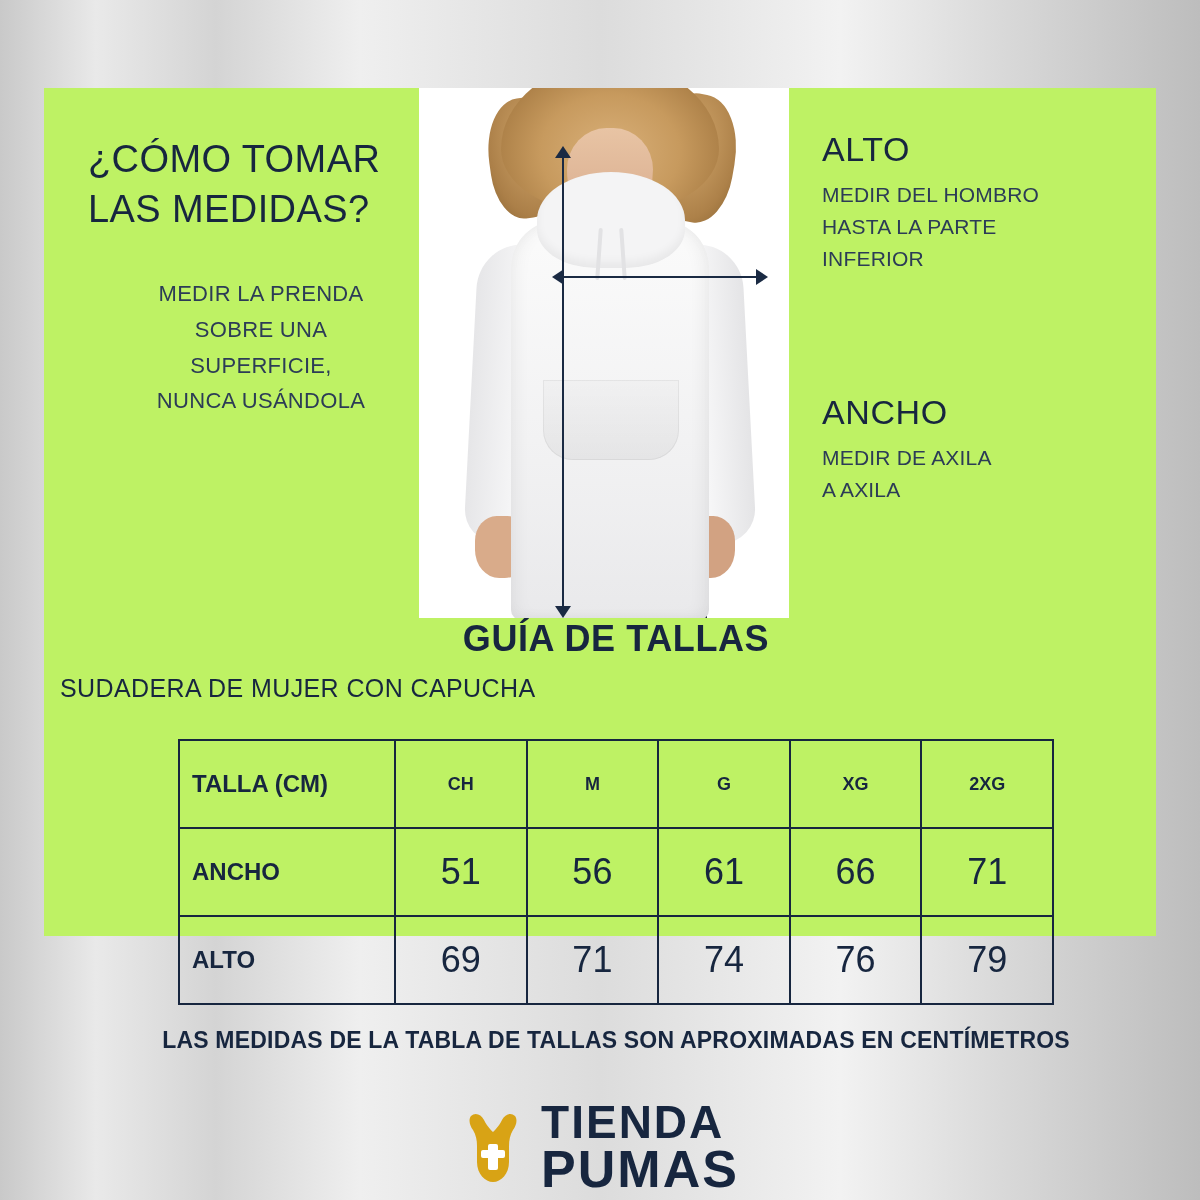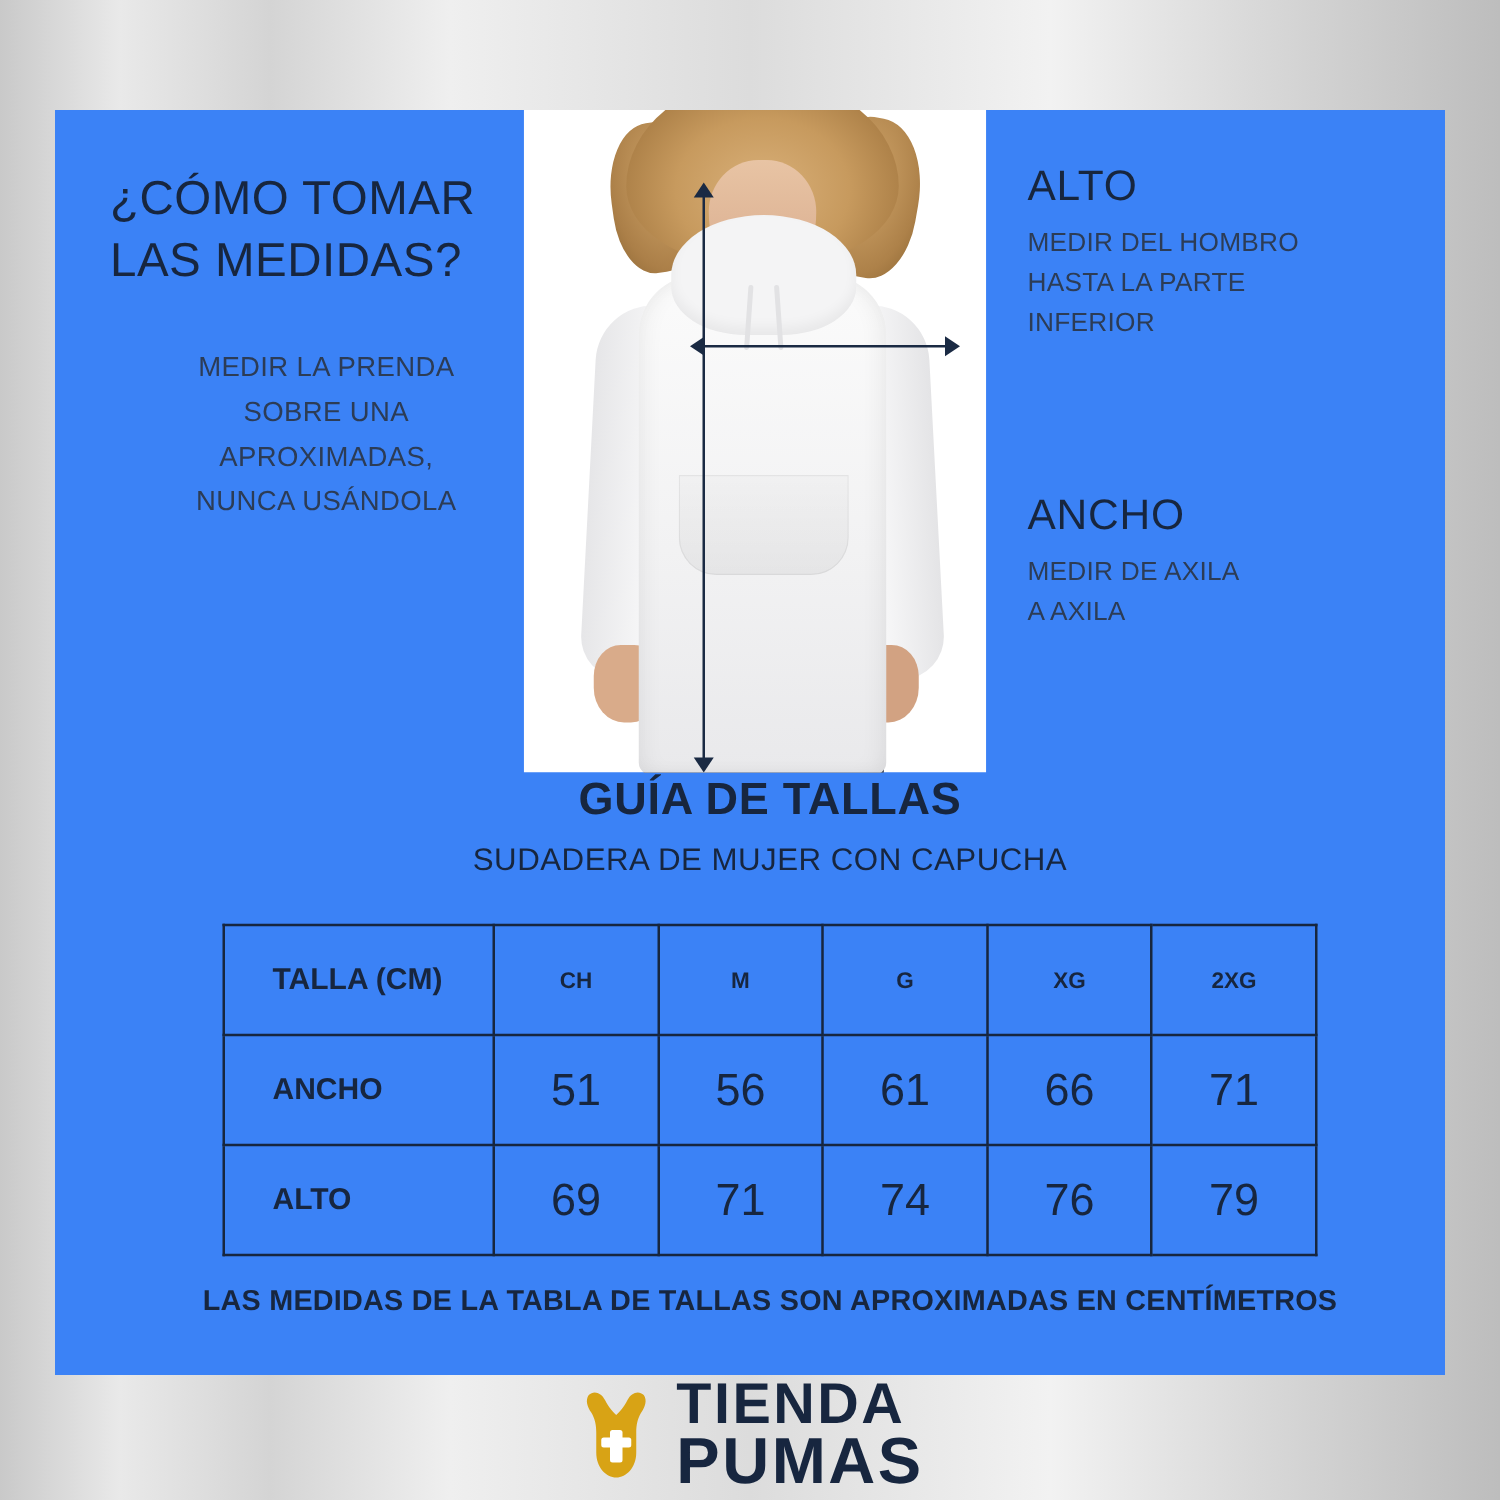--- a/index.html
+++ b/index.html
@@ -8,22 +8,22 @@
     font-family: "Liberation Sans", sans-serif;
     overflow: hidden;
   }
   body {
     background: linear-gradient(90deg, #c9c9c9 0%, #e9e9e9 8%, #d4d4d4 18%, #efefef 30%, #dcdcdc 50%, #f2f2f2 70%, #d8d8d8 84%, #bdbdbd 100%);
     position: relative;
   }
   .card {
     position: absolute;
     left: 44px; top: 88px;
-    width: 1112px; height: 1012px;
-    background: #3b82f6;
+    width: 1112px; height: 848px;
+    background: #bef264;
   }
 
   
   .top {
     position: relative;
     height: 530px;
   }
   .left-col {
     position: absolute;
     left: 22px; top: 46px;
@@ -182,21 +182,20 @@
   
   .bottom { position: absolute; left: 16px; top: 530px; width: 100%; }
   .guide-title {
     text-align: center;
     font-size: 36px;
     font-weight: bold;
     color: #17263f;
     letter-spacing: 0.6px;
   }
   .guide-sub {
-    text-align: center;
     margin-top: 14px;
     font-size: 25px;
     color: #17263f;
     letter-spacing: 0.4px;
   }
   table.sizes {
     margin: 36px auto 0 auto;
     border-collapse: collapse;
     width: 876px;
     color: #17263f;
@@ -204,21 +203,21 @@
   table.sizes td {
     border: 2px solid #17263f;
     height: 88px;
     text-align: center;
     font-size: 36px;
   }
   table.sizes td.rowhead {
     font-weight: bold;
     width: 216px;
     text-align: left;
-    padding-left: 38px;
+    padding-left: 12px;
     font-size: 24px;
   }
   table.sizes tr.head td { font-weight: bold; font-size: 18px; }
   table.sizes tr.head td.rowhead { font-size: 24px; }
   .note {
     text-align: center;
     margin-top: 22px;
     font-size: 23px;
     color: #17263f;
     letter-spacing: 0.2px;
@@ -252,21 +251,21 @@
   <div class="top">
 
     <div class="left-col">
       <div class="headline">
         <div>¿CÓMO TOMAR</div>
         <div>LAS MEDIDAS?</div>
       </div>
       <div class="left-sub">
         <div>MEDIR LA PRENDA</div>
         <div>SOBRE UNA</div>
-        <div>APROXIMADAS,</div>
+        <div>SUPERFICIE,</div>
         <div>NUNCA USÁNDOLA</div>
       </div>
     </div>
 
     <div class="photo">
       <div class="ph-bg"></div>
       <div class="hair-l"></div>
       <div class="hair-r"></div>
       <div class="hair"></div>
       <div class="face"></div>

